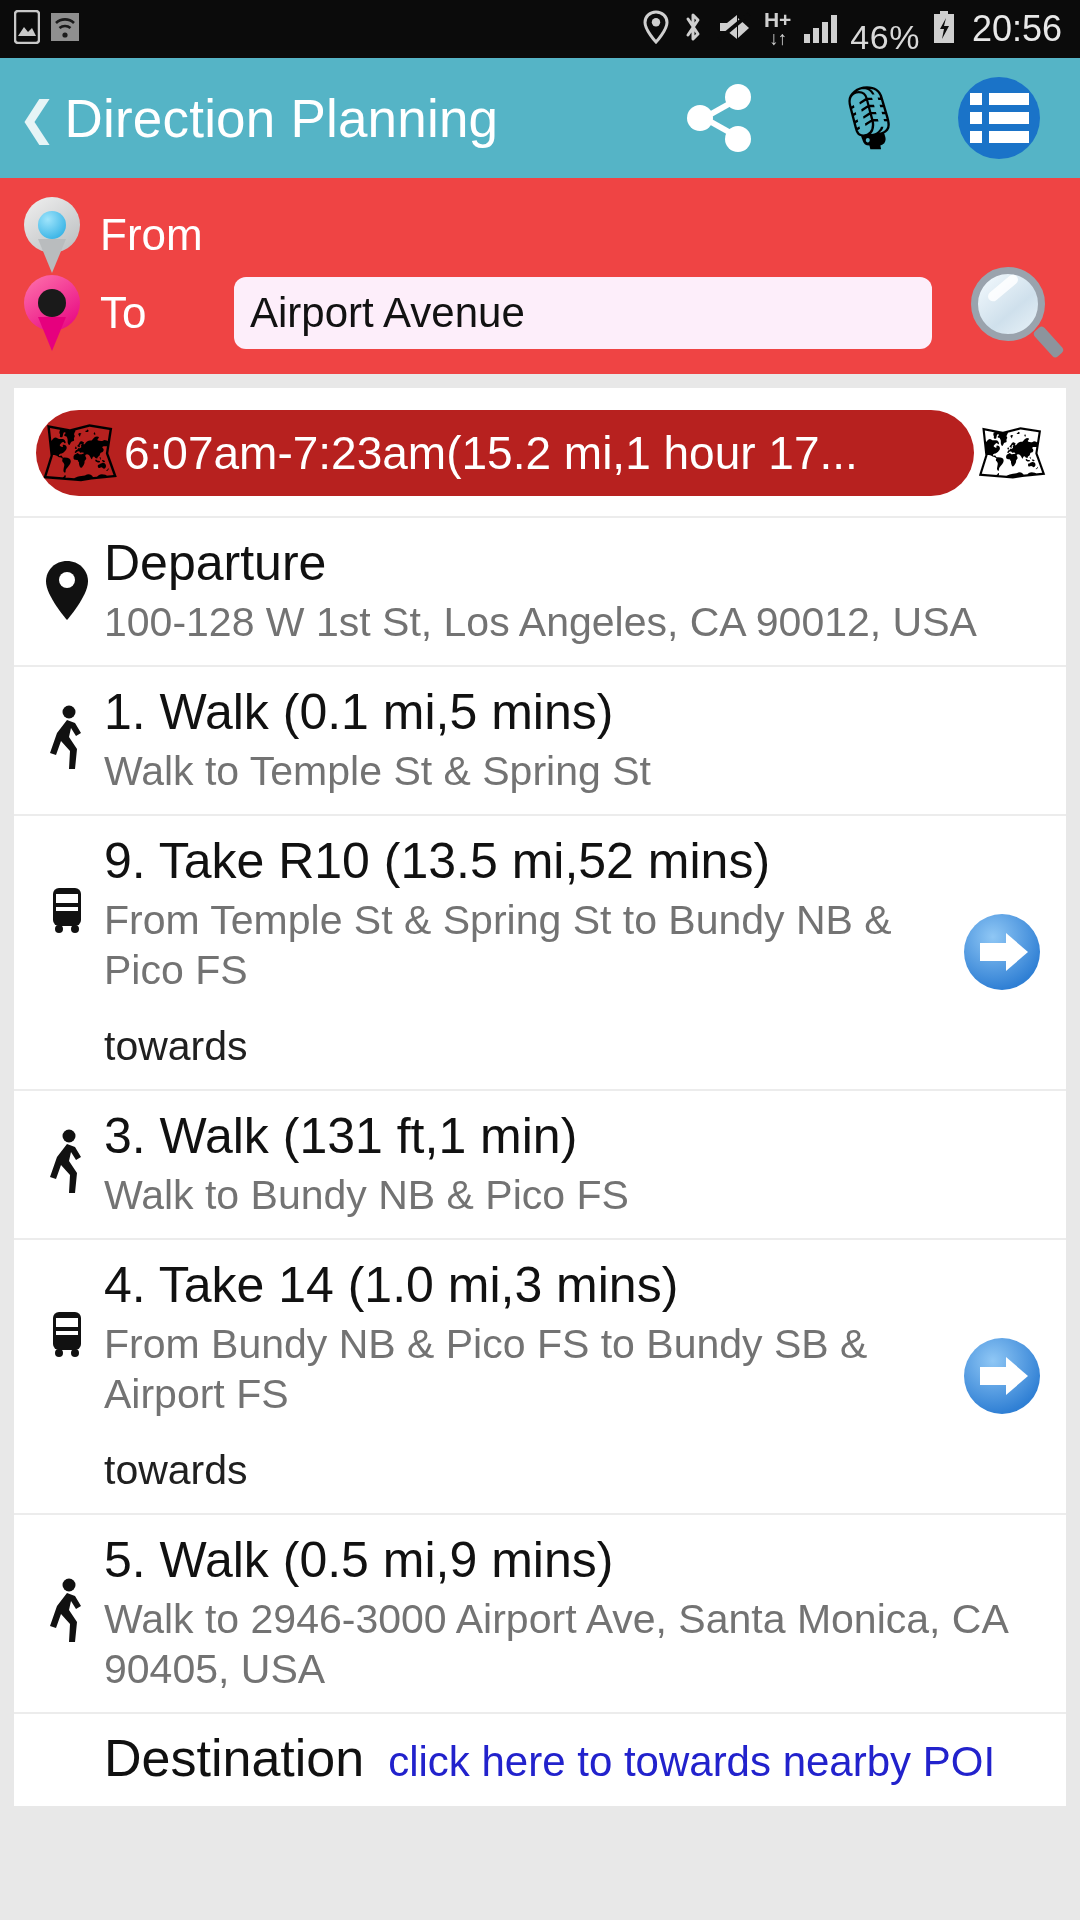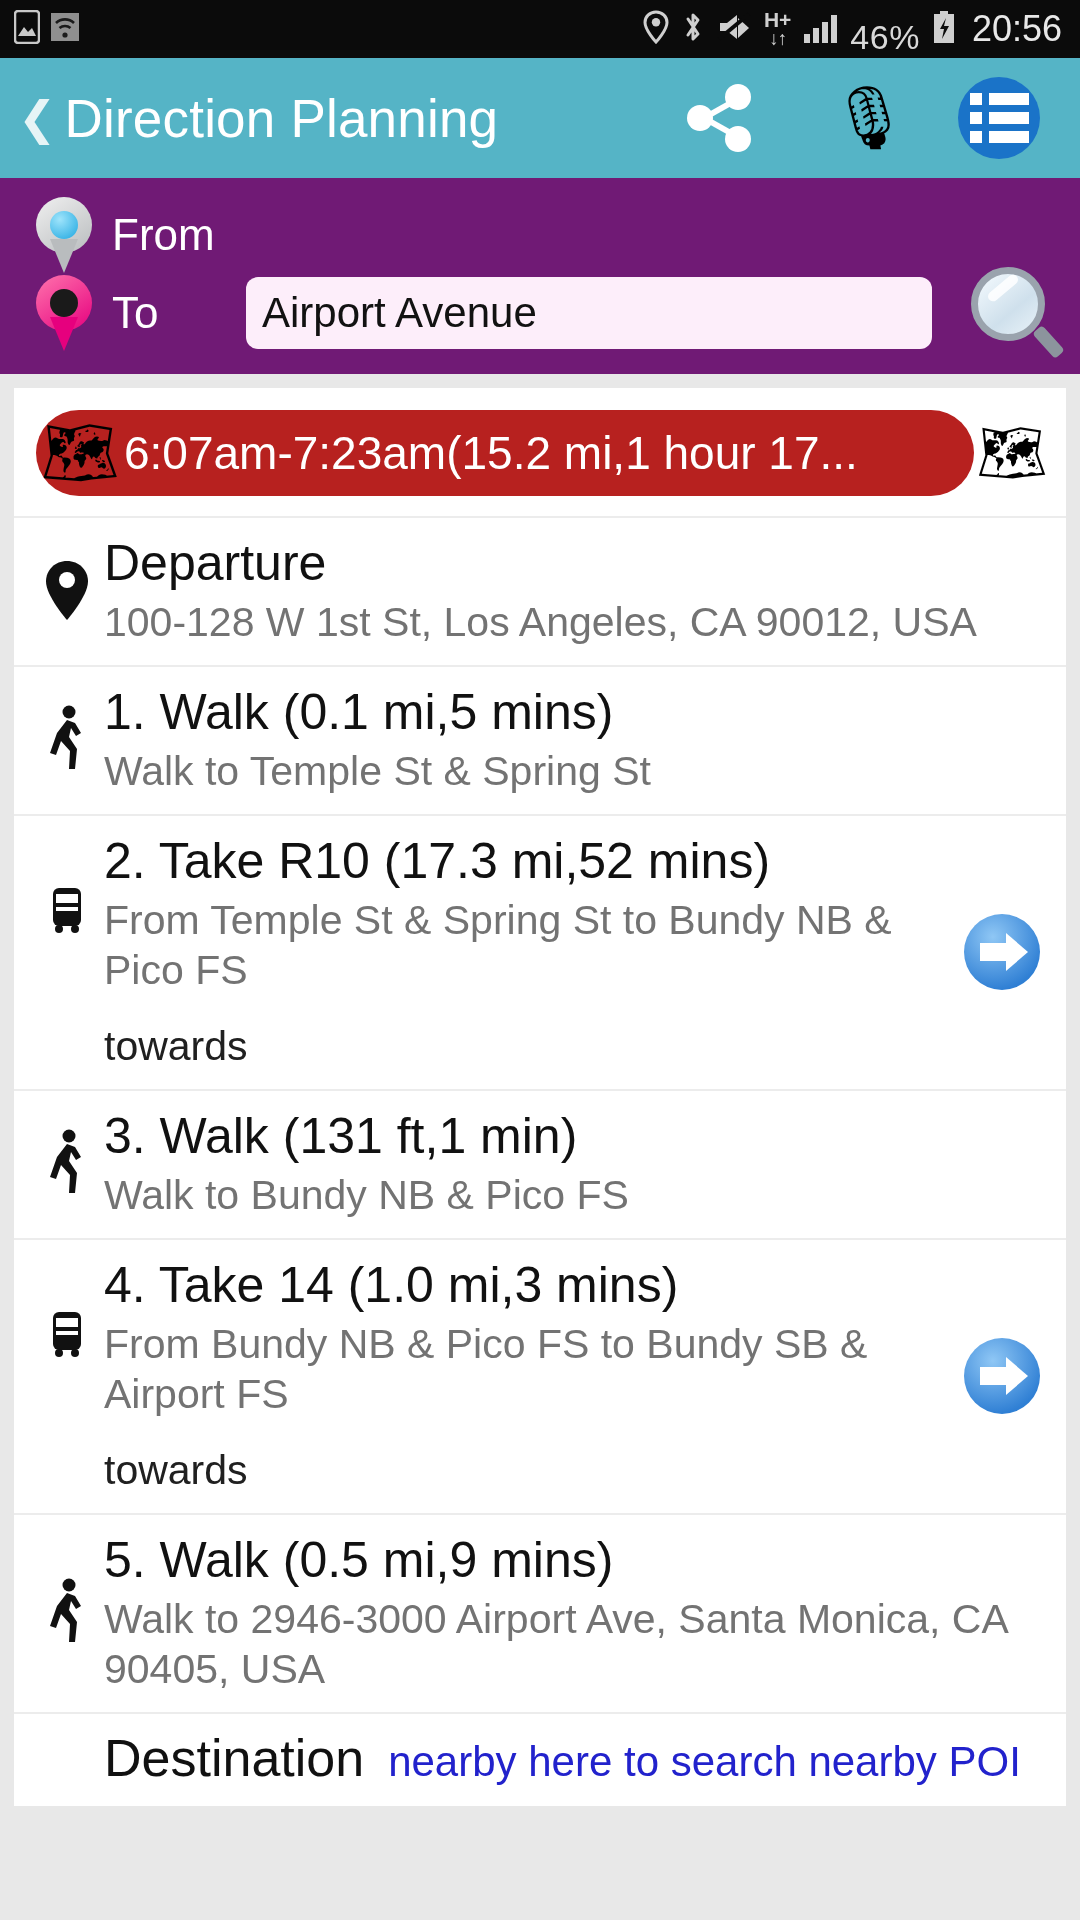--- a/index.html
+++ b/index.html
@@ -49,21 +49,21 @@
     width: 82px; height: 82px; border-radius: 50%; background: #1a73c8;
     display: flex; align-items: center; justify-content: center;
   }
   .list-rows { display: flex; flex-direction: column; gap: 7px; }
   .list-row { display: flex; align-items: center; gap: 7px; }
   .list-row b { width: 12px; height: 12px; background: #fff; display: block; }
   .list-row s { width: 40px; height: 12px; background: #fff; display: block; text-decoration: none; }
 
   
   .ft-panel {
-    background: #701a75; padding: 18px 0 22px 16px;
+    background: #ef4444; padding: 18px 0 22px 4px;
   }
   .ft-row { display: flex; align-items: center; height: 78px; }
   .ft-pin { width: 96px; display: flex; justify-content: center; align-items: center; }
   .pin {
     position: relative; width: 56px; height: 76px;
   }
   .pin .head {
     position: absolute; top: 0; left: 0; width: 56px; height: 56px;
     border-radius: 50%;
   }
@@ -349,21 +349,21 @@
       <span class="row-icon bus-ico">
         <svg width="40" height="48" viewBox="0 0 40 48">
             <rect x="6" y="2" width="28" height="38" rx="6" fill="#111"></rect>
             <rect x="9" y="8" width="22" height="9" fill="#fff"></rect>
             <rect x="9" y="21" width="22" height="4" fill="#fff"></rect>
             <circle cx="12" cy="43" r="4" fill="#111"></circle>
             <circle cx="28" cy="43" r="4" fill="#111"></circle>
           </svg>
       </span>
       <div class="row-body">
-        <div class="row-title">2. Take R10 (17.3 mi,52 mins)</div>
+        <div class="row-title">9. Take R10 (13.5 mi,52 mins)</div>
         <div class="row-sub">From Temple St &amp; Spring St to Bundy NB &amp; Pico FS</div>
         <div class="row-sub2">towards</div>
       </div>
       <span class="row-action">
         <span class="arrow-circle">
           <span class="arrow-glyph"></span>
         </span>
       </span>
     </div>
 
@@ -412,18 +412,18 @@
       <div class="row-body">
         <div class="row-title">5. Walk (0.5 mi,9 mins)</div>
         <div class="row-sub">Walk to 2946-3000 Airport Ave, Santa Monica, CA 90405, USA</div>
       </div>
     </div>
 
     <div class="row dest-row">
       <span class="row-icon"></span>
       <div class="row-body dest-flex">
         <span class="dest-title">Destination</span>
-        <span class="dest-link">nearby here to search nearby POI</span>
+        <span class="dest-link">click here to towards nearby POI</span>
       </div>
     </div>
 
   </div>
 </div>
 
 </body></html>

